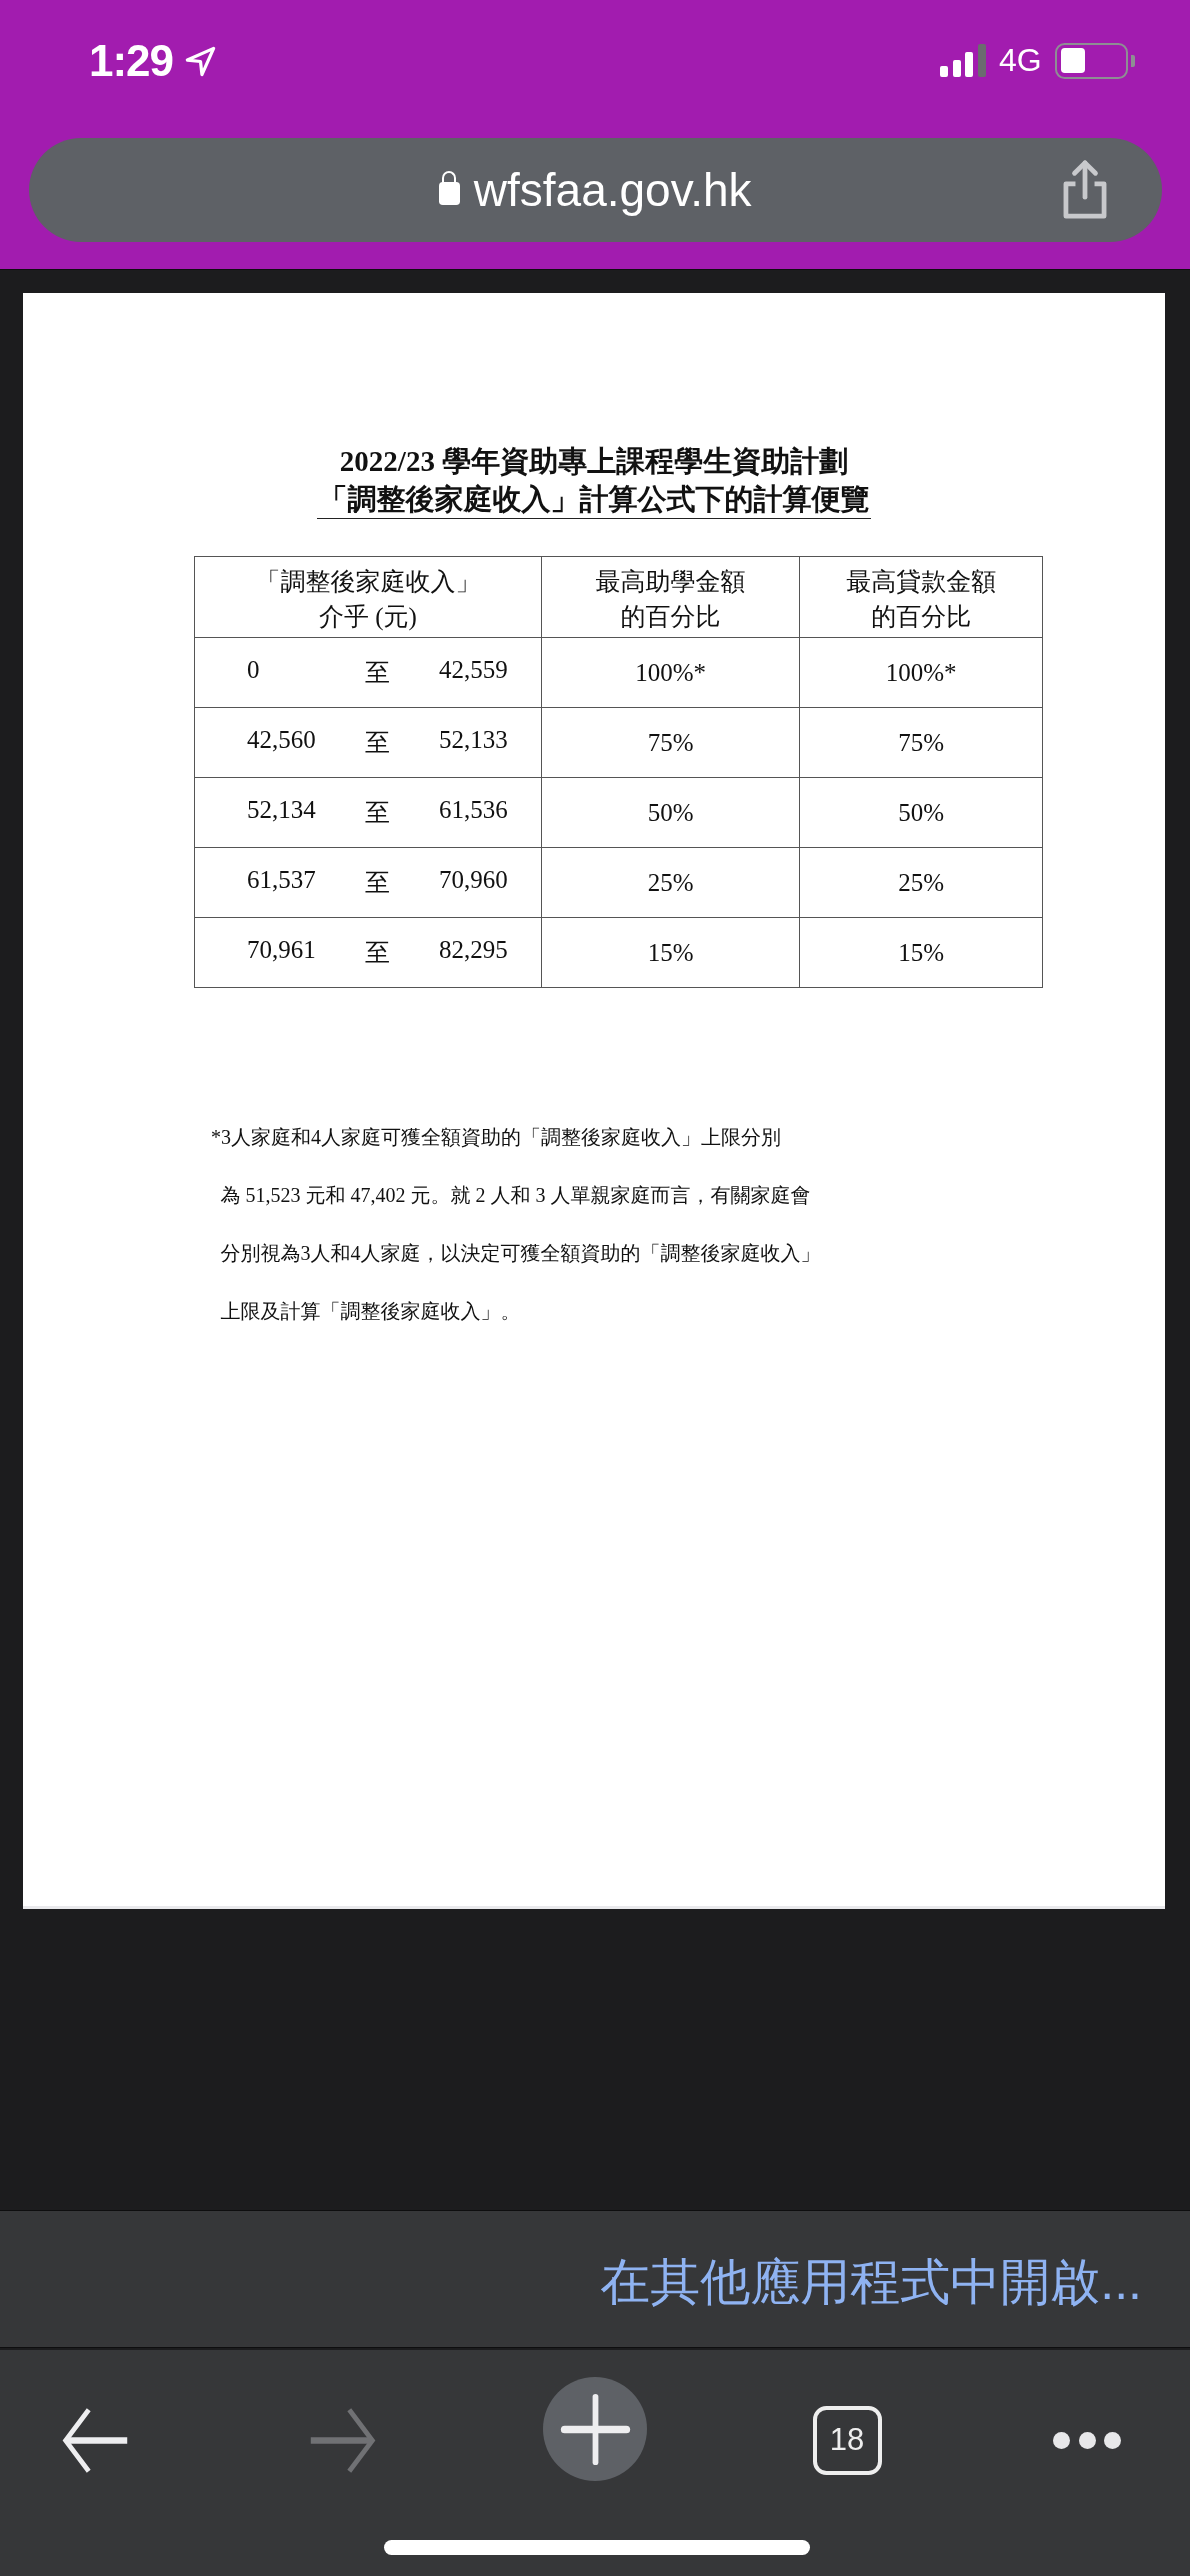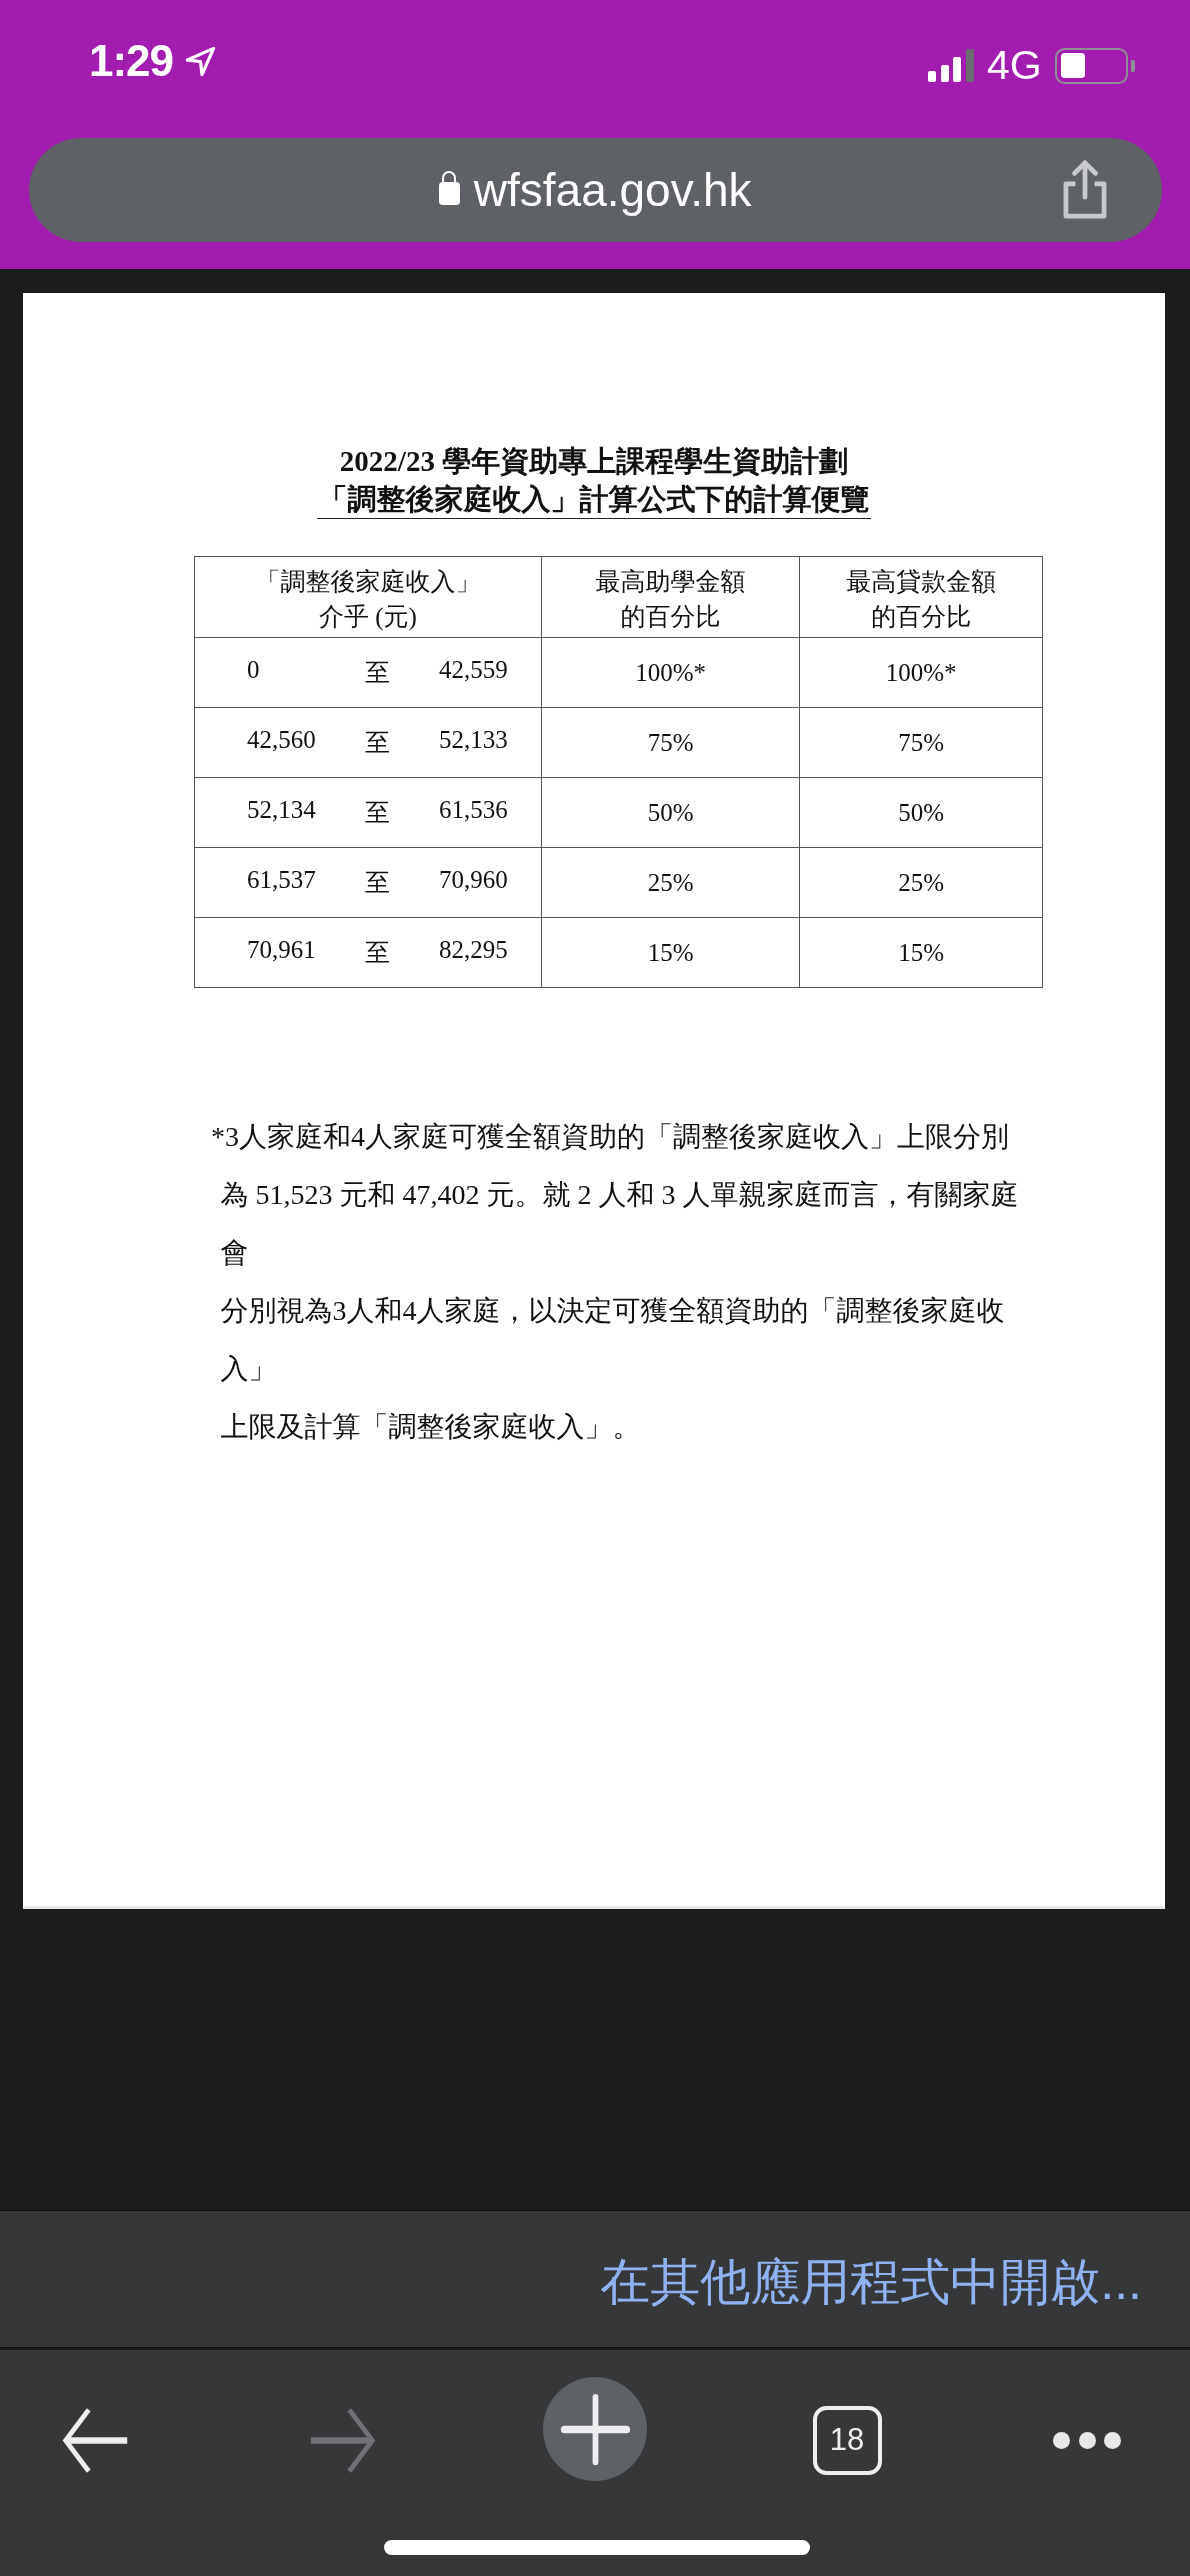--- a/index.html
+++ b/index.html
@@ -2,21 +2,21 @@
 <html><head>
 <meta charset="utf-8">
 <style>
   * { box-sizing: border-box; margin: 0; padding: 0; }
   html, body { width: 1190px; height: 2576px; overflow: hidden; background: #1c1c1e; }
   body { position: relative; font-family: "Liberation Sans", "DejaVu Sans", sans-serif; }
 
   
   .top-chrome { position: absolute; left: 0; top: 0; width: 1190px; height: 270px; background: #a21caf; border-bottom: 1.9px solid #0e0e0f; }
   .status-time { position: absolute; left: 89px; top: 36px; color: #fff; font-size: 44px; font-weight: 600; letter-spacing: -1px; display: flex; align-items: center; gap: 9.6px; }
-  .status-right { position: absolute; right: 62px; top: 42px; display: flex; align-items: center; gap: 13.4px; color: #fff; font-size: 41px; }
+  .status-right { position: absolute; right: 62px; top: 42px; display: flex; align-items: center; gap: 13.4px; color: #fff; font-size: 32px; }
   .signal { display: flex; align-items: flex-end; gap: 4.8px; height: 33px; }
   .signal span { width: 7.7px; background: #fff; border-radius: 1.9px; }
   .signal span.off { background: #6b6c6f; }
   .battery { width: 73px; height: 36px; border: 2.9px solid #8e8e93; border-radius: 9.6px; position: relative; padding: 3.8px; }
   .battery .level { width: 40%; height: 100%; background: #fff; border-radius: 3.8px; }
   .battery::after { content: ""; position: absolute; right: -8.6px; top: 10.5px; width: 3.8px; height: 11.5px; background: #8e8e93; border-radius: 0 1.9px 1.9px 0; }
 
   .url-bar { position: absolute; left: 29px; top: 138px; width: 1133px; height: 104px; background: #5e6166; border-radius: 52px; display: flex; align-items: center; justify-content: center; }
   .url-content { display: flex; align-items: center; gap: 13.4px; color: #fff; font-size: 46px; }
   .lock { width: 21px; height: 23px; background: #fff; border-radius: 3.8px; position: relative; margin-top: 7.7px; }
@@ -35,21 +35,21 @@
   table.rates td { height: 70px; }
   table.rates tr.last td { height: 79px; }
   .col1 { width: 347px; }
   .col2 { width: 259px; margin-left: 35px; }
   .col3 { width: 243px; }
   .range { display: flex; justify-content: space-between; padding: 0 33px 0 52px; }
   .range .to { flex: 0 0 auto; }
   .range .from { width: 86px; text-align: left; }
   .range .upto { width: 86px; text-align: right; }
 
-  .footnote { position: absolute; left: 188px; top: 815px; width: 824px; font-family: "Liberation Serif", "DejaVu Serif", serif; color: #111; font-size: 28px; line-height: 58px; }
+  .footnote { position: absolute; left: 188px; top: 815px; width: 824px; font-family: "Liberation Serif", "DejaVu Serif", serif; color: #111; font-size: 20px; line-height: 58px; }
   .footnote p { margin: 0; }
   .footnote p.indent { padding-left: 9.6px; }
 
   
   .open-bar { position: absolute; left: 0; top: 2210px; width: 1190px; height: 138px; background: #363739; border-top: 1.9px solid #0e0e0f; border-bottom: 1.9px solid #0e0e0f; }
   .open-link { position: absolute; right: 48px; top: 38px; color: #8fb3f2; font-size: 50px; }
 
   .toolbar { position: absolute; left: 0; top: 2350px; width: 1190px; height: 226px; background: #363739; }
   .tb-btn { position: absolute; top: 42px; width: 96px; height: 96px; display: flex; align-items: center; justify-content: center; }
   .tb-back { left: 46px; }

